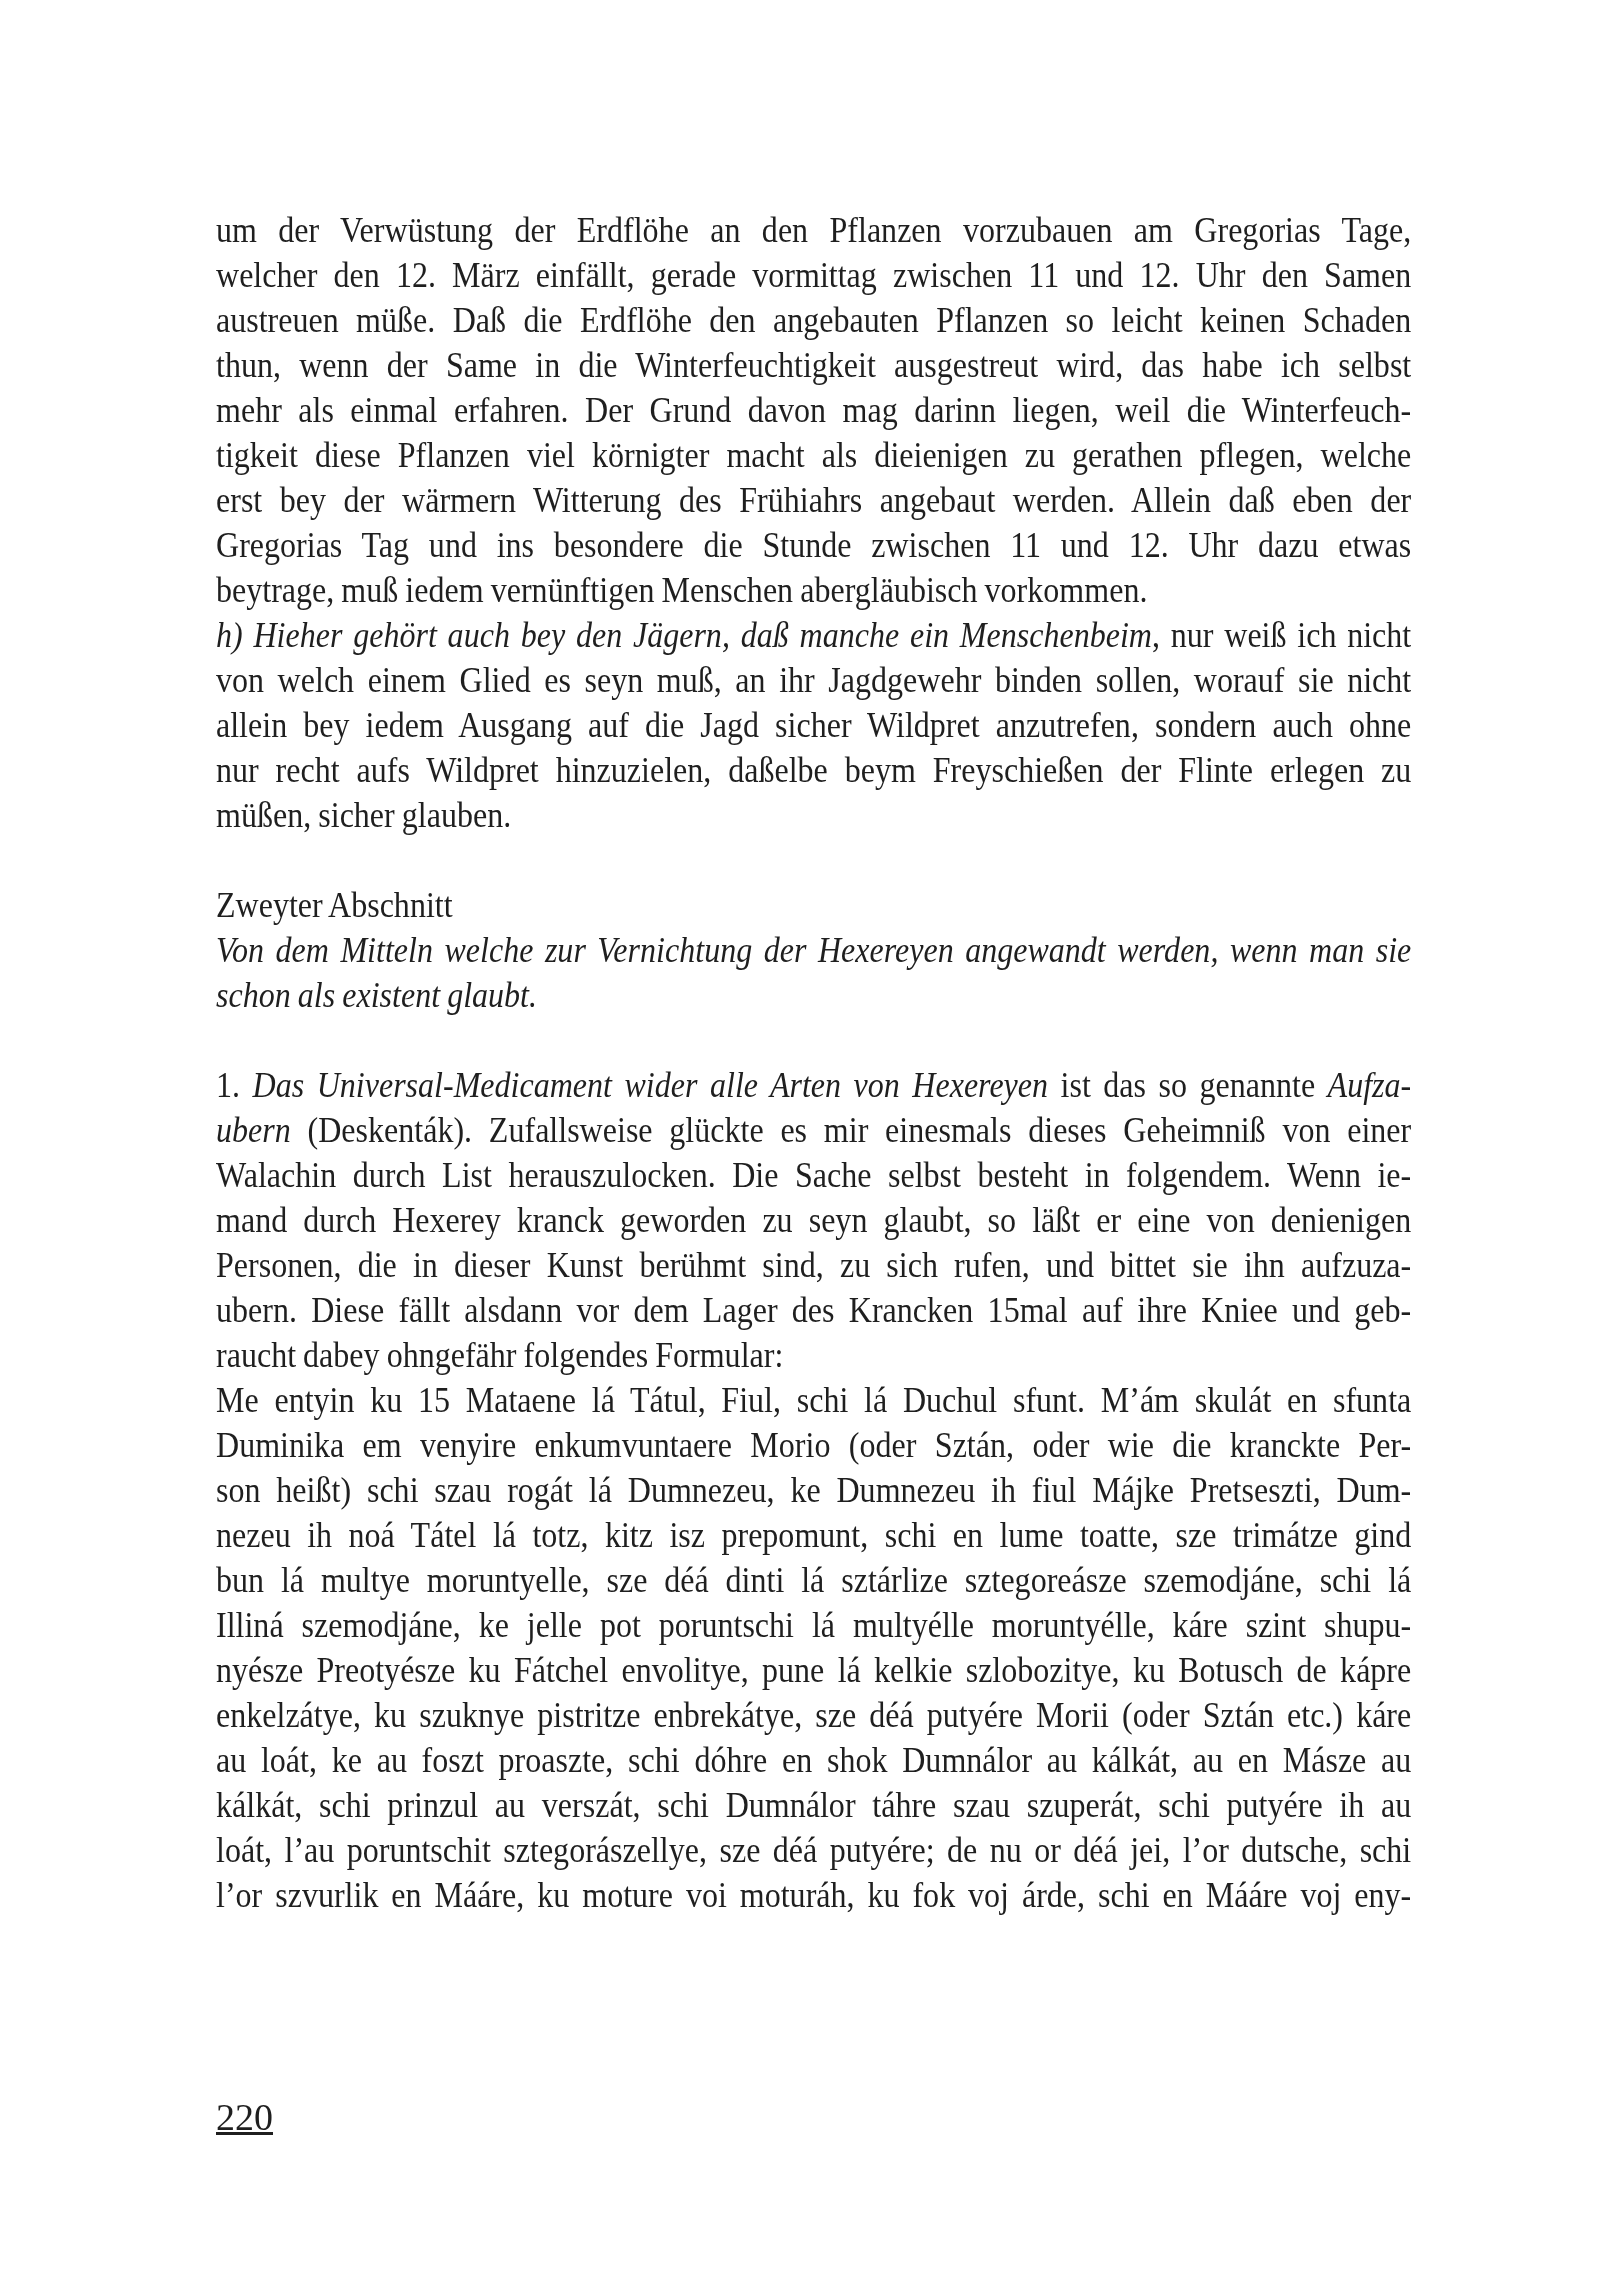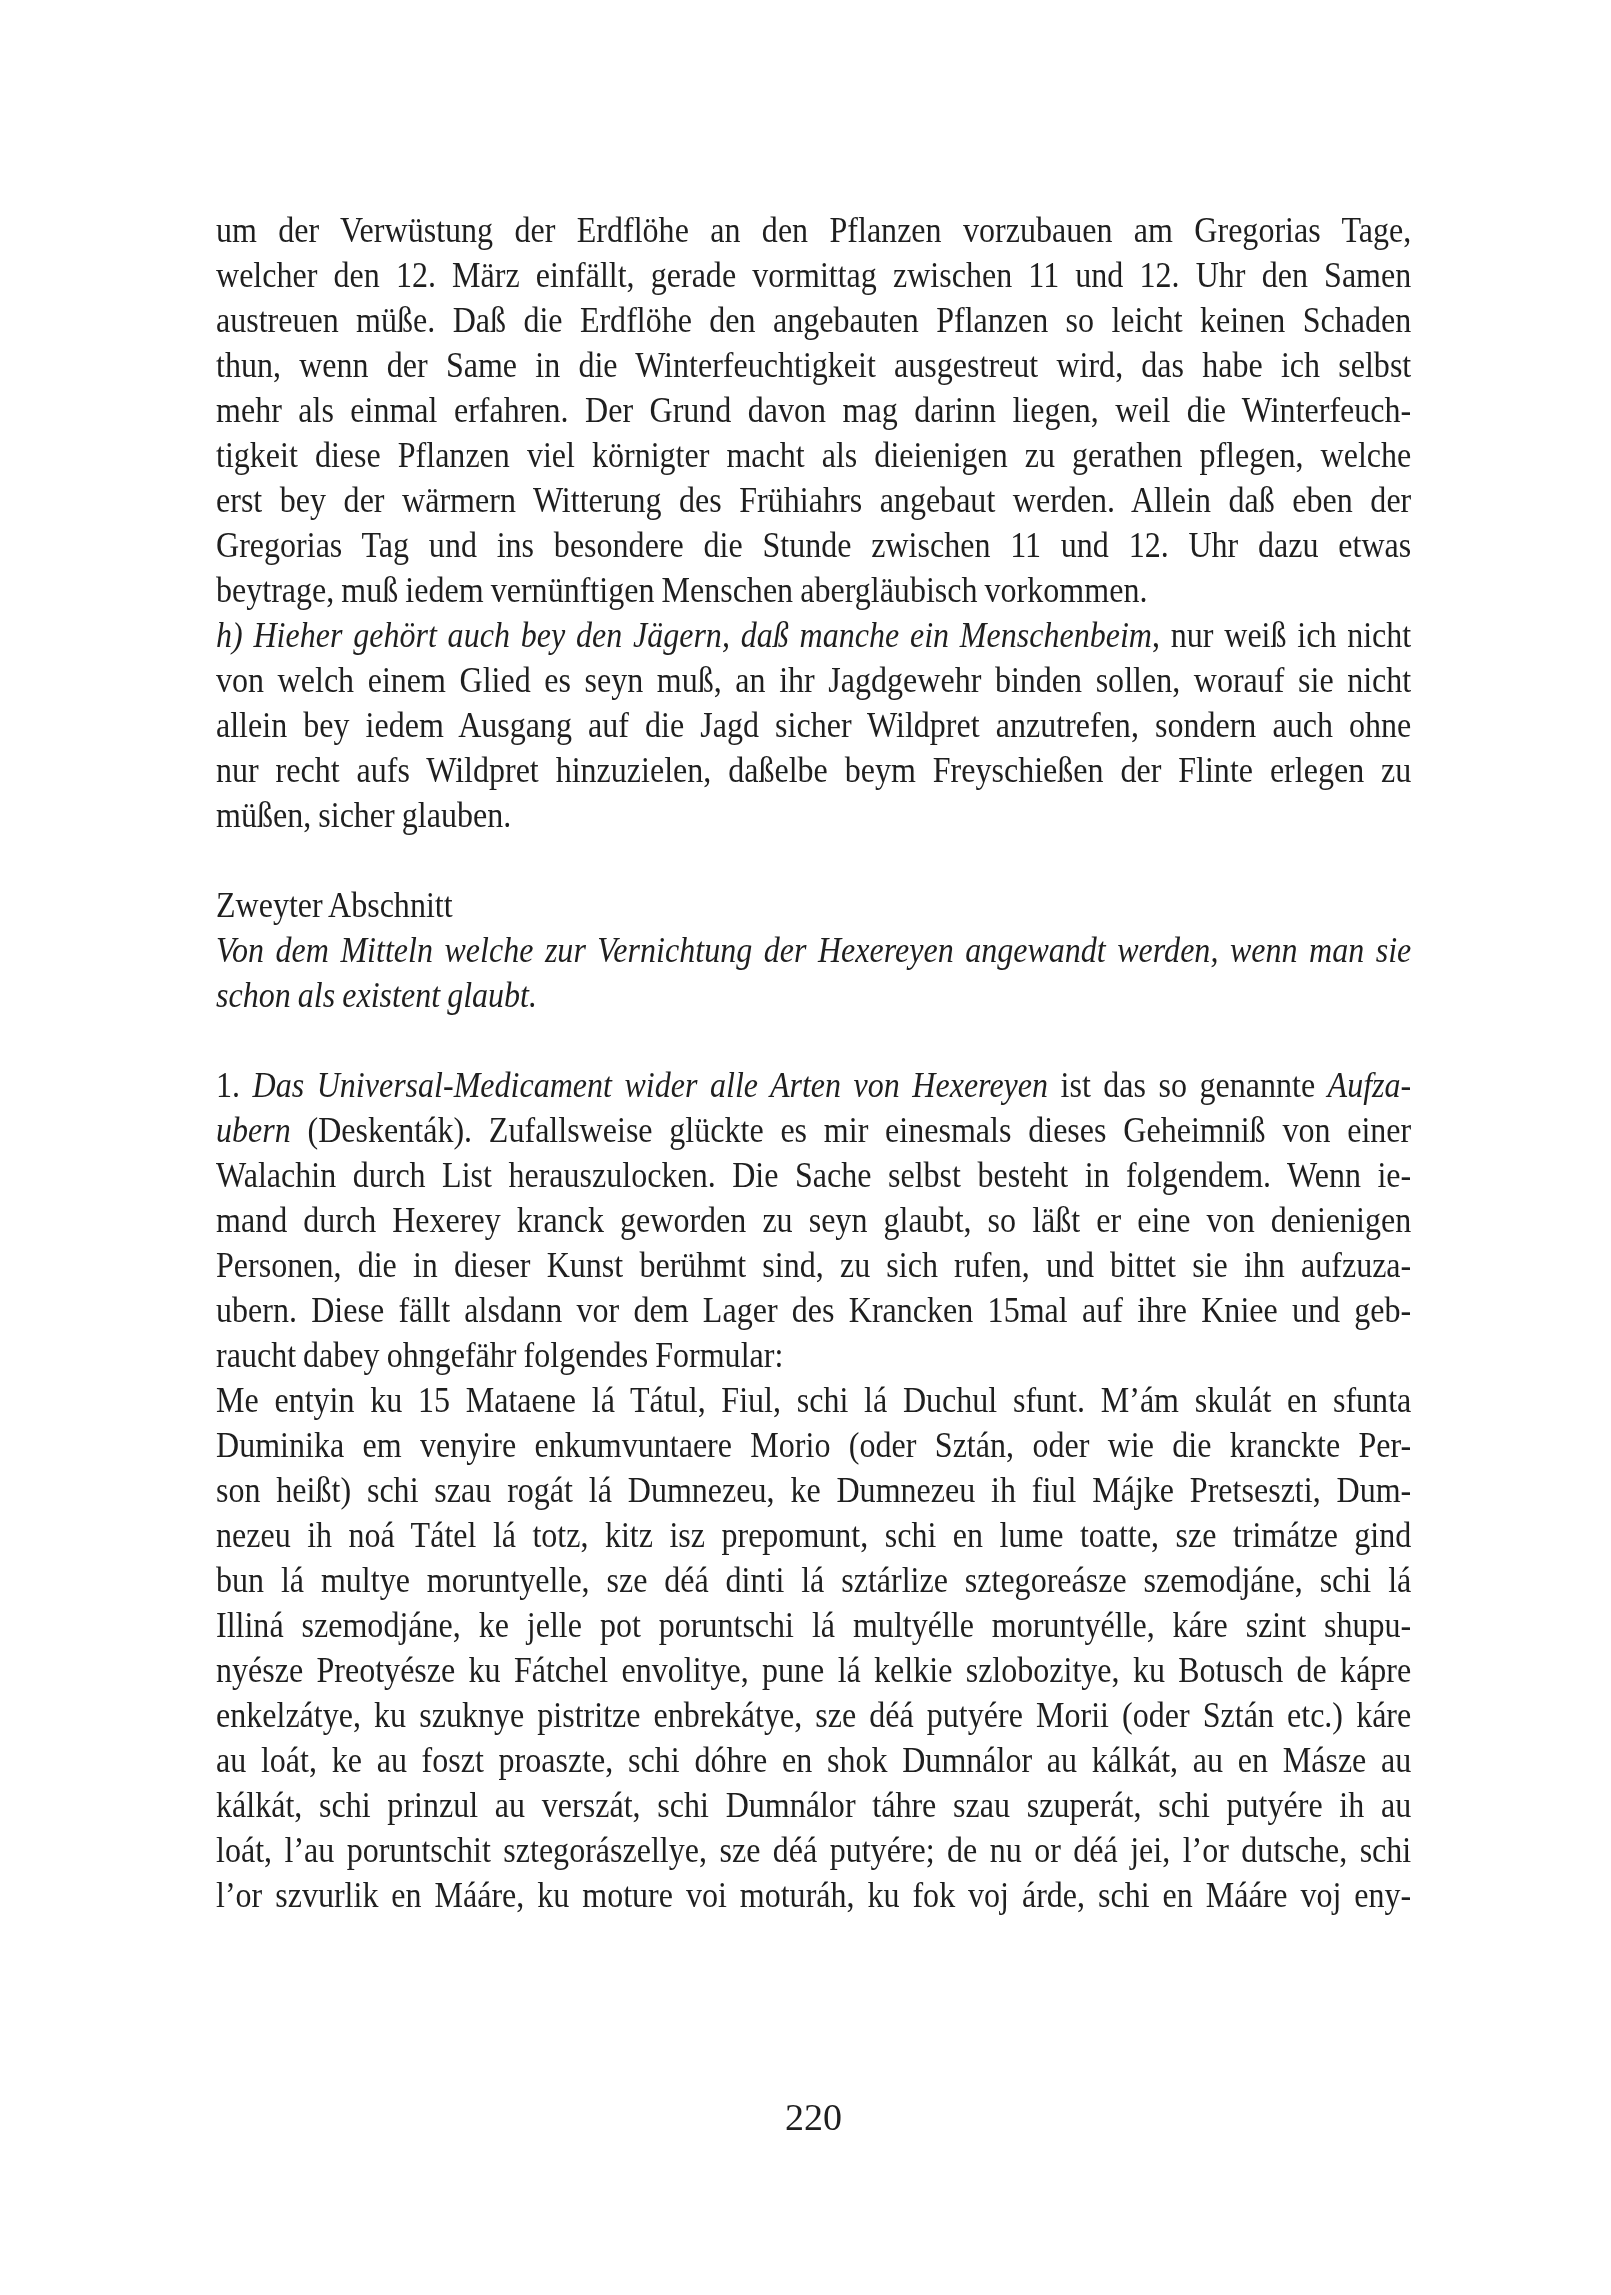--- a/index.html
+++ b/index.html
@@ -35,23 +35,23 @@
   .line.j { text-align: justify; text-align-last: justify; }
   .line.j::after { content: ""; display: inline-block; width: 100%; height: 0; }
   .line.l { text-align: left; white-space: nowrap; }
   .line.gap { margin-top: 45px; }
   .it { font-style: italic; }
   #page-number {
     position: absolute;
     left: 216px;
     top: 2095px;
     width: 1195px;
-    text-align: center;
     font-size: 38px;
     color: #1f1f1f;
+    text-decoration: underline;
   }
 </style>
 </head>
 <body>
 
 <div>
   <div id="text-block">
       <div class="line j"><span>um der Verwüstung der Erdflöhe an den Pflanzen vorzubauen am Gregorias Tage,</span></div>
       <div class="line j"><span>welcher den 12. März einfällt, gerade vormittag zwischen 11 und 12. Uhr den Samen</span></div>
       <div class="line j"><span>austreuen müße. Daß die Erdflöhe den angebauten Pflanzen so leicht keinen Schaden</span></div>

